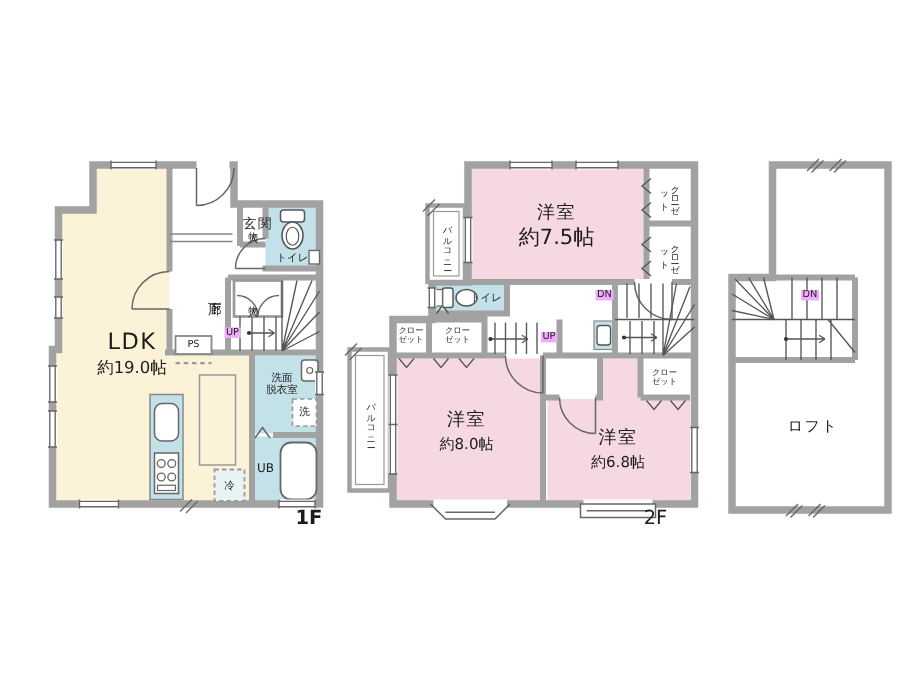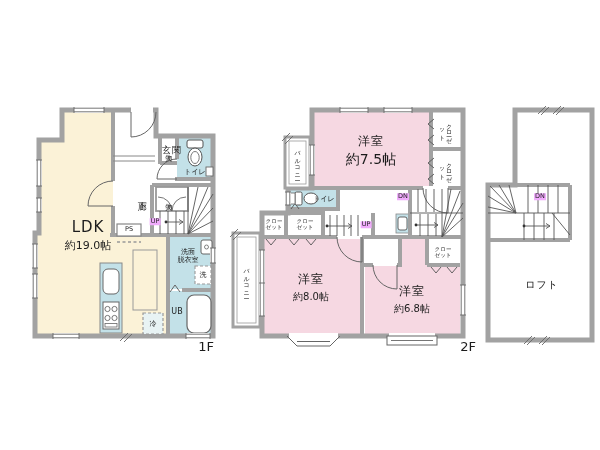--- a/index.html
+++ b/index.html
@@ -232,38 +232,38 @@
 <div class="lbl" style="left:195px;top:172px;font-size:7px;">トイレ</div>
 <div class="lbl v" style="left:142px;top:195px;font-size:9px;">廊下</div>
 <div class="lbl v" style="left:168px;top:199px;font-size:6.5px;">物入</div>
 <div class="lbl bgw" style="left:155px;top:222px;font-size:6.5px;">UP</div>
 <div class="lbl" style="left:129px;top:230px;font-size:6.5px;">PS</div>
 <div class="lbl pre" style="left:188px;top:256px;font-size:7px;">洗面
 脱衣室</div>
 <div class="lbl" style="left:203px;top:275px;font-size:7px;">洗</div>
 <div class="lbl" style="left:177px;top:312px;font-size:8px;">UB</div>
 <div class="lbl" style="left:153px;top:324px;font-size:7px;">冷</div>
-<div class="lbl" style="left:206px;top:347px;font-size:13px;">1F</div>
+<div class="lbl" style="left:206px;top:347px;font-size:13px;font-weight:bold;">1F</div>
 
 <div class="lbl" style="left:371px;top:142px;font-size:12px;letter-spacing:1px;">洋室</div>
 <div class="lbl" style="left:371px;top:159px;font-size:14px;">約7.5帖</div>
 <div class="lbl v2" style="left:446px;top:130px;font-size:6px;">クローゼット</div>
 <div class="lbl v2" style="left:446px;top:169px;font-size:6px;">クローゼット</div>
 <div class="lbl v" style="left:297px;top:162px;font-size:6px;">バルコニー</div>
 <div class="lbl" style="left:324px;top:199px;font-size:7px;">トイレ</div>
 <div class="lbl pre" style="left:274px;top:224px;font-size:5.5px;">クロー
 ゼット</div>
 <div class="lbl pre" style="left:305px;top:224px;font-size:5.5px;">クロー
 ゼット</div>
 <div class="lbl bgw" style="left:366px;top:225px;font-size:6.5px;">UP</div>
 <div class="lbl bgw" style="left:403px;top:197px;font-size:6.5px;">DN</div>
 <div class="lbl pre" style="left:443px;top:252px;font-size:5.5px;">クロー
 ゼット</div>
 <div class="lbl" style="left:311px;top:280px;font-size:12px;letter-spacing:1px;">洋室</div>
 <div class="lbl" style="left:311px;top:297px;font-size:10px;">約8.0帖</div>
 <div class="lbl" style="left:412px;top:292px;font-size:12px;letter-spacing:1px;">洋室</div>
 <div class="lbl" style="left:412px;top:309px;font-size:10px;">約6.8帖</div>
 <div class="lbl v" style="left:246px;top:280px;font-size:6px;">バルコニー</div>
-<div class="lbl" style="left:468px;top:347px;font-size:13px;text-align:center;">2F</div>
+<div class="lbl" style="left:437px;top:347px;font-size:13px;text-align:center;">2F</div>
 
 <div class="lbl bgw" style="left:540px;top:197px;font-size:6.5px;">DN</div>
 <div class="lbl" style="left:542px;top:285px;font-size:10px;letter-spacing:1px;">ロフト</div>
 </div>
 
 </body></html>

